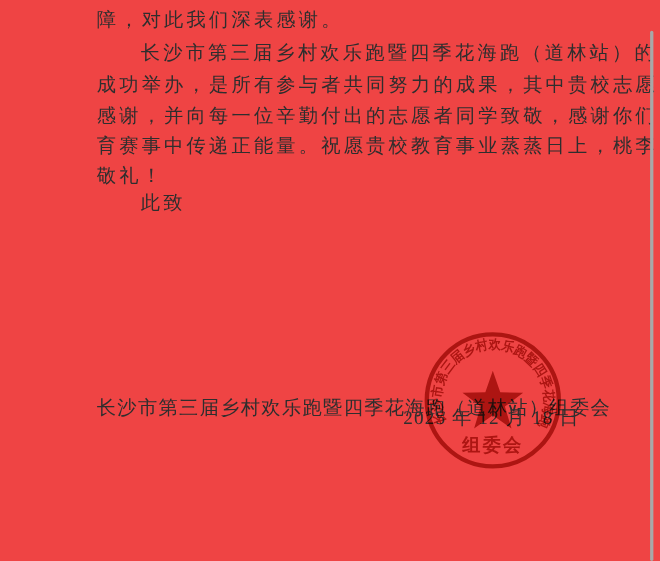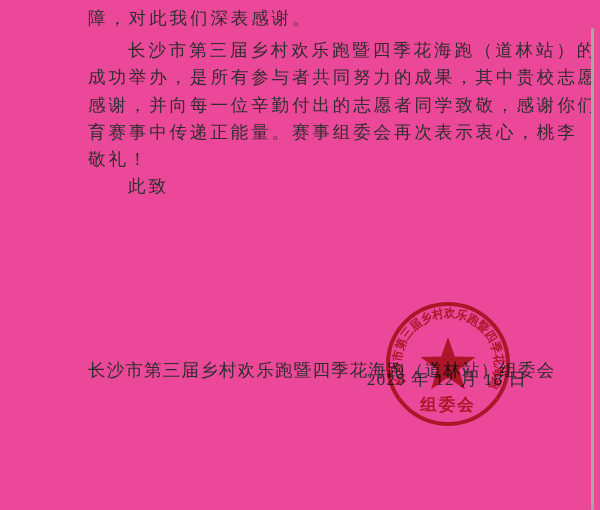--- a/index.html
+++ b/index.html
@@ -1,31 +1,31 @@
 <!DOCTYPE html>
 <html><head>
 <meta charset="utf-8">
 <style>
   html,body{margin:0;padding:0;}
   body{
     width:600px;height:510px;position:relative;overflow:hidden;
     background:#ffffff;
     font-family:"Liberation Serif","DejaVu Serif",serif;
   }
-  .page{position:absolute;inset:0;background:#ec4899;}
+  .page{position:absolute;inset:0;background:#ef4444;}
   .page-edge-line{
     position:absolute;left:591px;top:28px;width:3px;height:482px;
     background:#a8a8a8;border-radius:2px;
   }
   .letter-body{
     position:absolute;left:88px;top:5px;width:492px;
     color:#2e2e2e;font-size:17.5px;letter-spacing:2.9px;
   }
   .line{height:27.2px;line-height:27.2px;white-space:nowrap;overflow:visible;}
-  .line.indent{padding-left:40px;}
+  .line.indent{padding-left:40px;font-family:Liberation Mono, monospace;}
   .line.gap-before{margin-top:5px;}
   .signature-line{
     position:absolute;left:88px;top:357px;width:490px;
     text-align:left;color:#2e2e2e;font-size:17.5px;
     letter-spacing:1.2px;line-height:27px;white-space:nowrap;
   }
   .date-line{
     position:absolute;left:88px;top:366px;width:490px;
     text-align:right;padding-right:0;box-sizing:border-box;
     color:#2e2e2e;font-size:17.5px;letter-spacing:1px;line-height:27px;white-space:nowrap;
@@ -48,21 +48,21 @@
 </head>
 <body>
 
 <div class="page">
 
   <div class="letter-body">
     <div class="line">障，对此我们深表感谢。</div>
     <div class="line indent gap-before">长沙市第三届乡村欢乐跑暨四季花海跑（道林站）的</div>
     <div class="line">成功举办，是所有参与者共同努力的成果，其中贵校志愿</div>
     <div class="line">感谢，并向每一位辛勤付出的志愿者同学致敬，感谢你们</div>
-    <div class="line">育赛事中传递正能量。赛事组委会再次表示衷心，桃李</div>
+    <div class="line">育赛事中传递正能量。祝愿贵校教育事业蒸蒸日上，桃李</div>
     <div class="line">敬礼！</div>
     <div class="line indent">此致</div>
   </div>
 
   <div class="signature-line">长沙市第三届乡村欢乐跑暨四季花海跑（道林站）组委会</div>
 
   <div class="date-line">
     <span>2025 年 12 月 18 日</span>
   </div>
 

